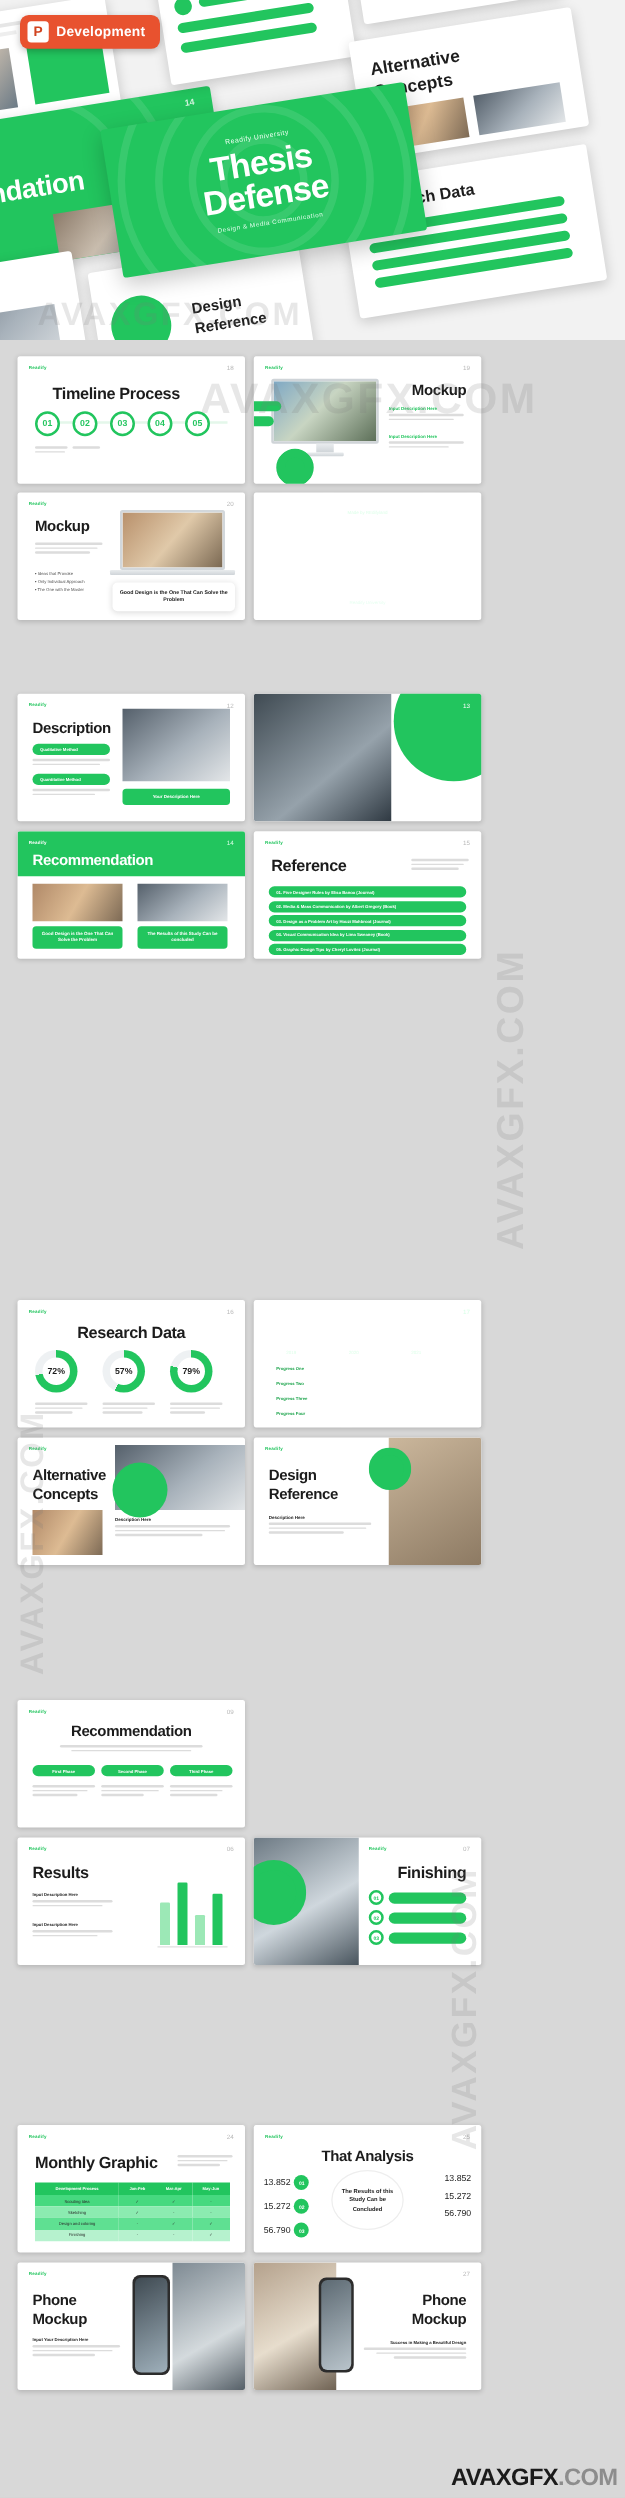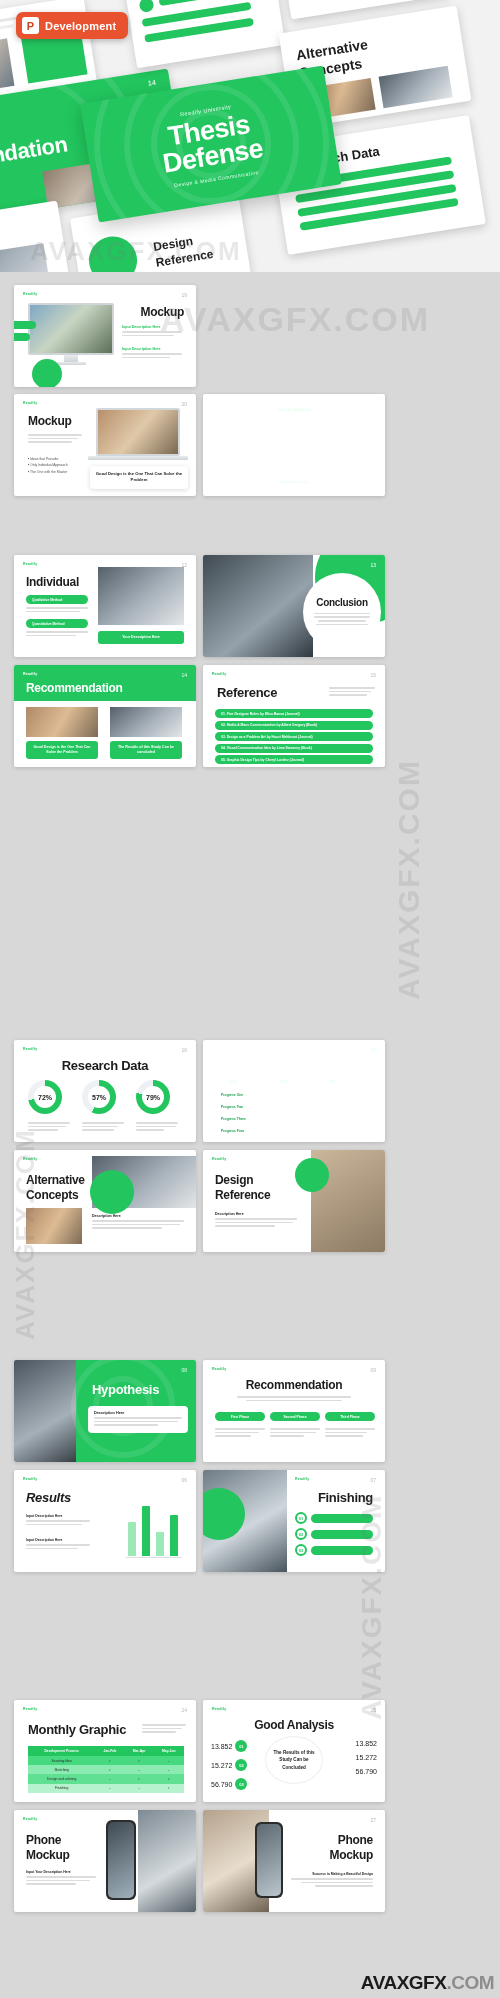--- a/index.html
+++ b/index.html
@@ -192,20 +192,38 @@
     </div>
 
     <div class="pp-badge">
       <div class="pp-icon">P</div>
       <div class="pp-label">Development</div>
     </div>
   </div>
 
   <div class="row" style="top:285px;">
 
+    <div class="slide">
+      <div class="brand">Readify</div>
+      <div class="pnum">18</div>
+      <div class="s-title" style="left:28px;top:22px;font-size:13px;">Timeline Process</div>
+      <div style="position:absolute;left:14px;top:52px;width:154px;height:2px;background:#e4f7ea"></div>
+      <div style="position:absolute;left:14px;top:44px;display:flex;gap:10px;">
+        <div class="numcirc">01</div>
+        <div class="numcirc">02</div>
+        <div class="numcirc">03</div>
+        <div class="numcirc">04</div>
+        <div class="numcirc">05</div>
+      </div>
+      <div class="lines" style="left:14px;top:72px;width:150px;">
+        <div class="ln" style="width:26px"></div>
+          <div class="ln" style="width:22px;margin-left:30px;margin-top:-3.6px"></div>
+        <div class="ln" style="width:24px"></div>
+      </div>
+    </div>
 
     <div class="slide">
       <div class="brand">Readify</div>
       <div class="pnum">19</div>
       <div class="s-title" style="right:12px;top:20px;font-size:12px;">Mockup</div>
       <div style="position:absolute;left:14px;top:18px;width:86px;height:52px;background:#fff;border:2px solid #cfd4d8;border-radius:2px;overflow:hidden">
         <div class="screen" style="width:100%;height:100%"></div>
       </div>
       <div class="devicebar" style="position:absolute;left:50px;top:70px;width:14px;height:7px;"></div>
       <div class="devicebar" style="position:absolute;left:42px;top:77px;width:30px;height:3px;border-radius:1px"></div>
@@ -259,45 +277,38 @@
       <div class="s-title wh" style="left:50%;top:28px;transform:translateX(-50%);font-size:21px;line-height:20px;">Thank</div>
       <div class="s-title wh" style="left:50%;top:49px;transform:translateX(-50%);font-size:21px;line-height:20px;">You</div>
       <div style="position:absolute;left:50%;bottom:12px;transform:translateX(-50%);font-size:3.6px;color:#e6fff0">Readify University</div>
     </div>
   </div>
 
   <div class="row" style="top:555px;">
     <div class="slide">
       <div class="brand">Readify</div>
       <div class="pnum">12</div>
-      <div class="s-title" style="left:12px;top:20px;font-size:12px;">Individual</div>
+      <div class="s-title" style="left:12px;top:20px;font-size:12px;">Description</div>
       <div class="pill" style="position:absolute;left:12px;top:40px;width:62px;">Qualitative Method</div>
       <div class="lines" style="left:12px;top:52px;width:62px">
           <div class="ln" style="width:62px"></div>
           <div class="ln" style="width:54px"></div>
         </div>
       <div class="pill" style="position:absolute;left:12px;top:64px;width:62px;">Quantitative Method</div>
       <div class="lines" style="left:12px;top:76px;width:62px">
           <div class="ln" style="width:62px"></div>
           <div class="ln" style="width:50px"></div>
         </div>
       <div class="photo2" style="position:absolute;left:84px;top:12px;width:86px;height:58px;"></div>
       <div class="greenbox" style="position:absolute;left:84px;top:76px;width:86px;">Your Description Here</div>
     </div>
 
     <div class="slide">
       <div class="photo" style="position:absolute;left:0;top:0;width:110px;height:102px;background:linear-gradient(140deg,#3f4a52,#96a2ab 60%,#2f3942)"></div>
       <div class="green blob" style="right:-26px;top:-26px;width:96px;height:96px;"></div>
-      <div style="position:absolute;right:4px;top:18px;width:78px;height:78px;background:#fff;border-radius:50%;display:flex;flex-direction:column;align-items:center;justify-content:center;padding:0 8px">
-        <div class="s-title" style="position:relative;font-size:10px;margin-bottom:5px">Conclusion</div>
-        <div class="ln" style="width:56px"></div>
-          <div class="ln" style="width:56px"></div>
-          <div class="ln" style="width:48px"></div>
-          <div class="ln" style="width:52px"></div>
-      </div>
       <div class="pnum" style="color:#fff">13</div>
     </div>
   </div>
 
   <div class="row" style="top:665px;">
     <div class="slide">
       <div class="green" style="position:absolute;left:0;top:0;width:182px;height:36px;"></div>
       <div class="brand" style="color:#fff">Readify</div>
       <div class="pnum" style="color:#d7ffe6">14</div>
       <div class="s-title wh" style="left:12px;top:16px;font-size:12px;">Recommendation</div>
@@ -411,36 +422,20 @@
       <div style="position:absolute;left:12px;top:62px;width:84px">
         <div style="font-size:3.6px;font-weight:700;color:#1c1c1c;margin-bottom:2px">Description Here</div>
         <div class="ln" style="width:82px"></div>
           <div class="ln" style="width:78px"></div>
           <div class="ln" style="width:60px"></div>
       </div>
     </div>
   </div>
 
   <div class="row" style="top:1360px;">
-    <div class="slide">
-      <div class="photo2" style="position:absolute;left:0;top:0;width:68px;height:102px;background:linear-gradient(150deg,#4b5560,#a6b0b8 60%,#30383f)"></div>
-      <div class="green" style="position:absolute;left:62px;top:0;width:120px;height:102px;"></div>
-      <div class="rings" style="left:60%;top:45%">
-        <div class="ring" style="width:60px;height:60px;left:-30px;top:-30px"></div>
-        <div class="ring" style="width:104px;height:104px;left:-52px;top:-52px"></div>
-      </div>
-      <div class="pnum" style="color:#e4ffee">08</div>
-      <div class="s-title wh" style="left:78px;top:22px;font-size:13px;">Hypothesis</div>
-      <div style="position:absolute;left:74px;top:46px;width:100px;background:#fff;border-radius:4px;padding:5px 6px">
-        <div style="font-size:3.8px;font-weight:700;color:#1c1c1c;margin-bottom:2px">Description Here</div>
-        <div class="ln" style="width:88px"></div>
-          <div class="ln" style="width:84px"></div>
-          <div class="ln" style="width:64px"></div>
-      </div>
-    </div>
 
     <div class="slide">
       <div class="brand">Readify</div>
       <div class="pnum">09</div>
       <div class="s-title" style="left:50%;top:18px;transform:translateX(-50%);font-size:12px;">Recommendation</div>
       <div class="lines" style="left:34px;top:36px;width:114px">
           <div class="ln" style="width:114px"></div>
           <div class="ln" style="width:96px;margin-left:9px"></div>
         </div>
       <div style="position:absolute;left:12px;top:52px;display:flex;gap:5px">
@@ -465,21 +460,21 @@
             <div class="ln" style="width:38px"></div>
           </div>
       </div>
     </div>
   </div>
 
   <div class="row" style="top:1470px;">
     <div class="slide">
       <div class="brand">Readify</div>
       <div class="pnum">06</div>
-      <div class="s-title" style="left:12px;top:20px;font-size:13px;font-style:italic;">Results</div>
+      <div class="s-title" style="left:12px;top:20px;font-size:13px;">Results</div>
       <div style="position:absolute;left:12px;top:44px;width:66px">
         <div style="font-size:3.4px;font-weight:700;color:#1c1c1c">Input Description Here</div>
         <div class="ln" style="width:64px;margin-top:2px"></div>
           <div class="ln" style="width:56px"></div>
       </div>
       <div style="position:absolute;left:12px;top:68px;width:66px">
         <div style="font-size:3.4px;font-weight:700;color:#1c1c1c">Input Description Here</div>
         <div class="ln" style="width:64px;margin-top:2px"></div>
           <div class="ln" style="width:52px"></div>
       </div>
@@ -559,21 +554,21 @@
             <td>-</td>
             <td>✓</td>
           </tr>
         </tbody>
       </table>
     </div>
 
     <div class="slide">
       <div class="brand">Readify</div>
       <div class="pnum">25</div>
-      <div class="s-title" style="left:50%;top:18px;transform:translateX(-50%);font-size:12px;">Good Analysis</div>
+      <div class="s-title" style="left:50%;top:18px;transform:translateX(-50%);font-size:12px;">That Analysis</div>
       <div style="position:absolute;left:8px;top:40px;display:flex;flex-direction:column;gap:7px">
         <div style="display:flex;align-items:center;gap:3px">
           <span style="font-size:7px;color:#222">13.852</span>
           <span style="width:12px;height:12px;border-radius:50%;background:#22c55e;color:#fff;font-size:4px;font-weight:700;display:flex;align-items:center;justify-content:center">01</span>
         </div>
         <div style="display:flex;align-items:center;gap:3px">
           <span style="font-size:7px;color:#222">15.272</span>
           <span style="width:12px;height:12px;border-radius:50%;background:#22c55e;color:#fff;font-size:4px;font-weight:700;display:flex;align-items:center;justify-content:center">02</span>
         </div>
         <div style="display:flex;align-items:center;gap:3px">

